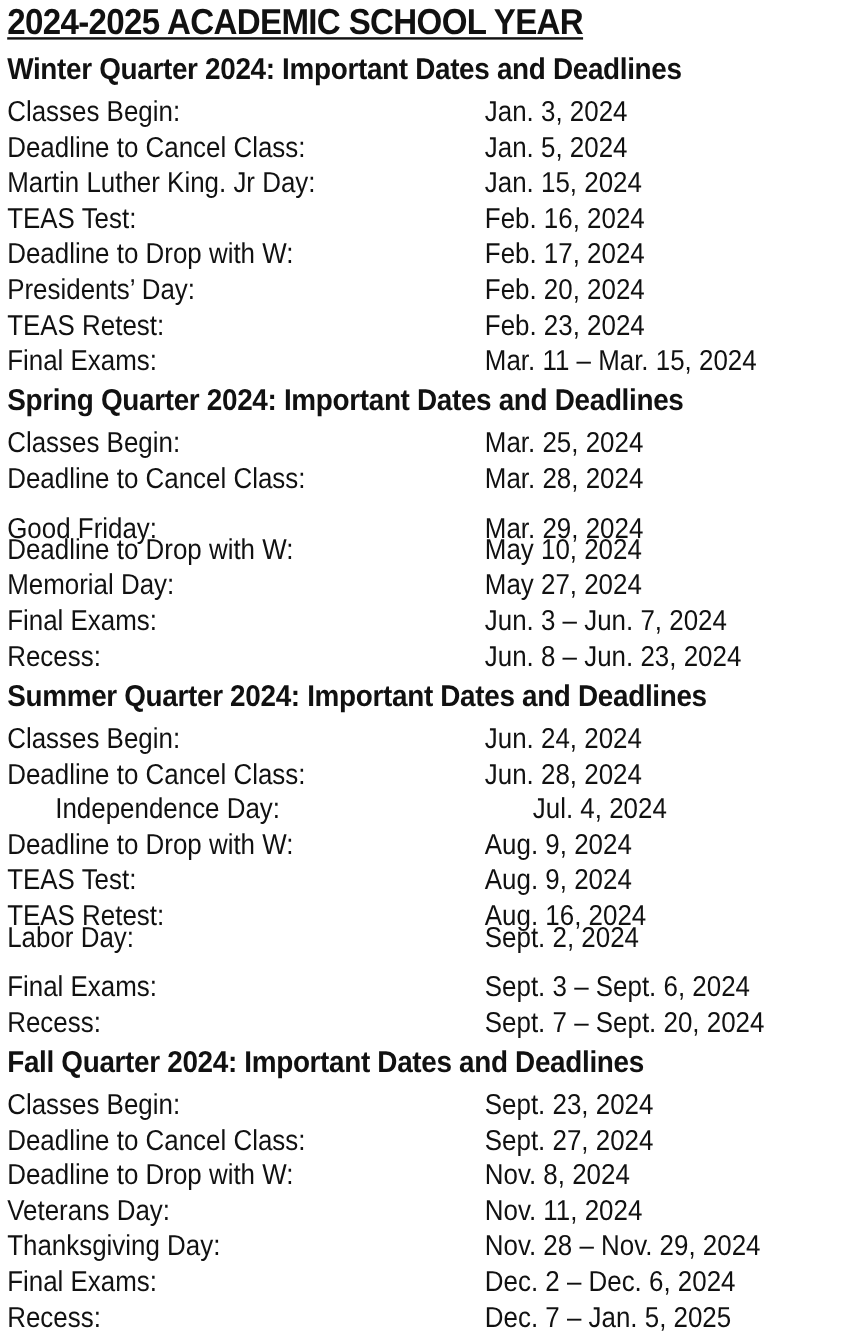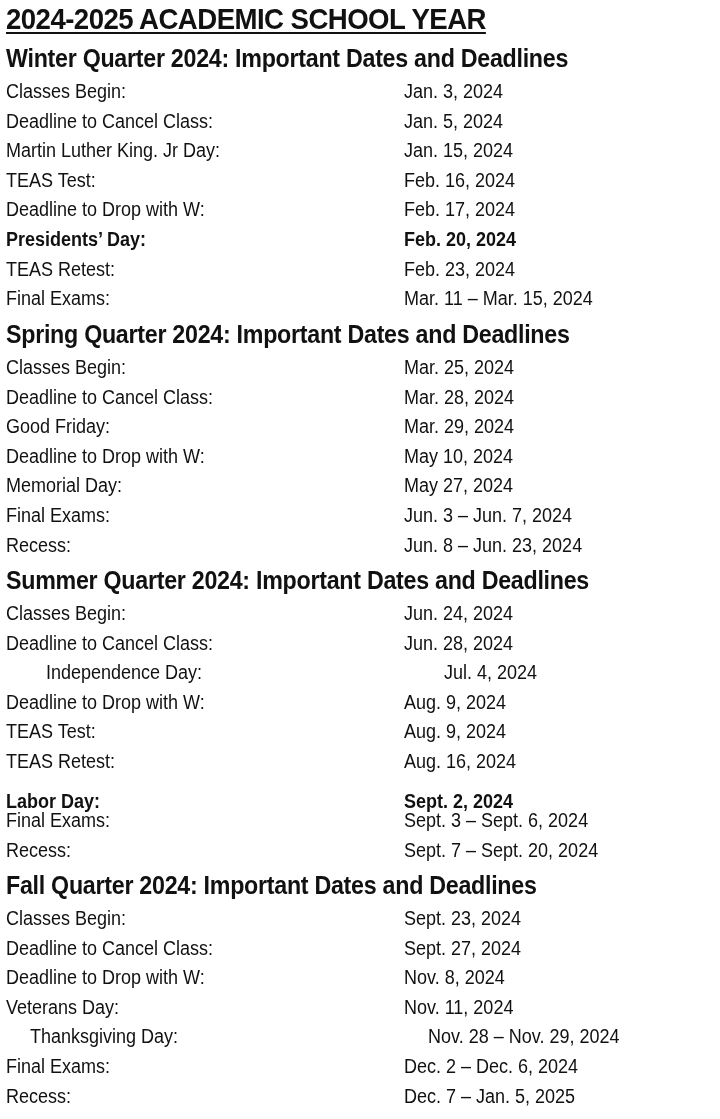--- a/index.html
+++ b/index.html
@@ -49,21 +49,21 @@
       letter-spacing: -0.3px;
       white-space: nowrap;
       transform: scaleX(0.93);
       transform-origin: left top;
     }
     .row {
       position: absolute;
       left: 0;
       width: 624px;
       height: 29.6px;
-      font-size: 20px;
+      font-size: 24px;
       white-space: nowrap;
     }
     .row .label {
       position: absolute;
       left: 6px;
       top: 0;
       transform: scaleX(0.9);
       transform-origin: left top;
     }
     .row .date {
@@ -95,21 +95,21 @@
         <span class="date">Jan. 15, 2024</span>
       </div>
     <div class="row" style="top:124.8px;">
         <span class="label">TEAS Test:</span>
         <span class="date">Feb. 16, 2024</span>
       </div>
     <div class="row" style="top:154.4px;">
         <span class="label">Deadline to Drop with W:</span>
         <span class="date">Feb. 17, 2024</span>
       </div>
-    <div class="row" style="top:184px;font-weight:bold;">
+    <div class="row" style="top:184px;">
         <span class="label">Presidents’ Day:</span>
         <span class="date">Feb. 20, 2024</span>
       </div>
     <div class="row" style="top:213.6px;">
         <span class="label">TEAS Retest:</span>
         <span class="date">Feb. 23, 2024</span>
       </div>
     <div class="row" style="top:243.2px;">
         <span class="label">Final Exams:</span>
         <span class="date">Mar. 11 – Mar. 15, 2024</span>
@@ -119,21 +119,21 @@
   <div class="section" style="top:320px;">
     <div class="section-header">Spring Quarter 2024: Important Dates and Deadlines</div>
     <div class="row" style="top:36px;">
         <span class="label">Classes Begin:</span>
         <span class="date">Mar. 25, 2024</span>
       </div>
     <div class="row" style="top:65.6px;">
         <span class="label">Deadline to Cancel Class:</span>
         <span class="date">Mar. 28, 2024</span>
       </div>
-    <div class="row" style="top:95px;text-align:right;">
+    <div class="row" style="top:107px;text-align:right;">
         <span class="label">Good Friday:</span>
         <span class="date">Mar. 29, 2024</span>
       </div>
     <div class="row" style="top:124.8px;">
         <span class="label">Deadline to Drop with W:</span>
         <span class="date">May 10, 2024</span>
       </div>
     <div class="row" style="top:154.4px;text-decoration:underline;">
         <span class="label">Memorial Day:</span>
         <span class="date">May 27, 2024</span>
@@ -167,21 +167,21 @@
         <span class="date">Aug. 9, 2024</span>
       </div>
     <div class="row" style="top:154.4px;">
         <span class="label">TEAS Test:</span>
         <span class="date">Aug. 9, 2024</span>
       </div>
     <div class="row" style="top:184px;">
         <span class="label">TEAS Retest:</span>
         <span class="date">Aug. 16, 2024</span>
       </div>
-    <div class="row" style="top:224px;font-weight:bold;">
+    <div class="row" style="top:202px;">
         <span class="label">Labor Day:</span>
         <span class="date">Sept. 2, 2024</span>
       </div>
     <div class="row" style="top:243.2px;">
         <span class="label">Final Exams:</span>
         <span class="date">Sept. 3 – Sept. 6, 2024</span>
       </div>
     <div class="row" style="top:272.8px;">
         <span class="label">Recess:</span>
         <span class="date">Sept. 7 – Sept. 20, 2024</span>
@@ -199,21 +199,21 @@
         <span class="date">Sept. 27, 2024</span>
       </div>
     <div class="row" style="top:95.2px;">
         <span class="label">Deadline to Drop with W:</span>
         <span class="date">Nov. 8, 2024</span>
       </div>
     <div class="row" style="top:124.8px;padding-left:39px;">
         <span class="label">Veterans Day:</span>
         <span class="date">Nov. 11, 2024</span>
       </div>
-    <div class="row" style="top:154.4px;margin-left:24px;">
+    <div class="row" style="top:154.4px;">
         <span class="label">Thanksgiving Day:</span>
         <span class="date">Nov. 28 – Nov. 29, 2024</span>
       </div>
     <div class="row" style="top:184px;">
         <span class="label">Final Exams:</span>
         <span class="date">Dec. 2 – Dec. 6, 2024</span>
       </div>
     <div class="row" style="top:213.6px;">
         <span class="label">Recess:</span>
         <span class="date">Dec. 7 – Jan. 5, 2025</span>

